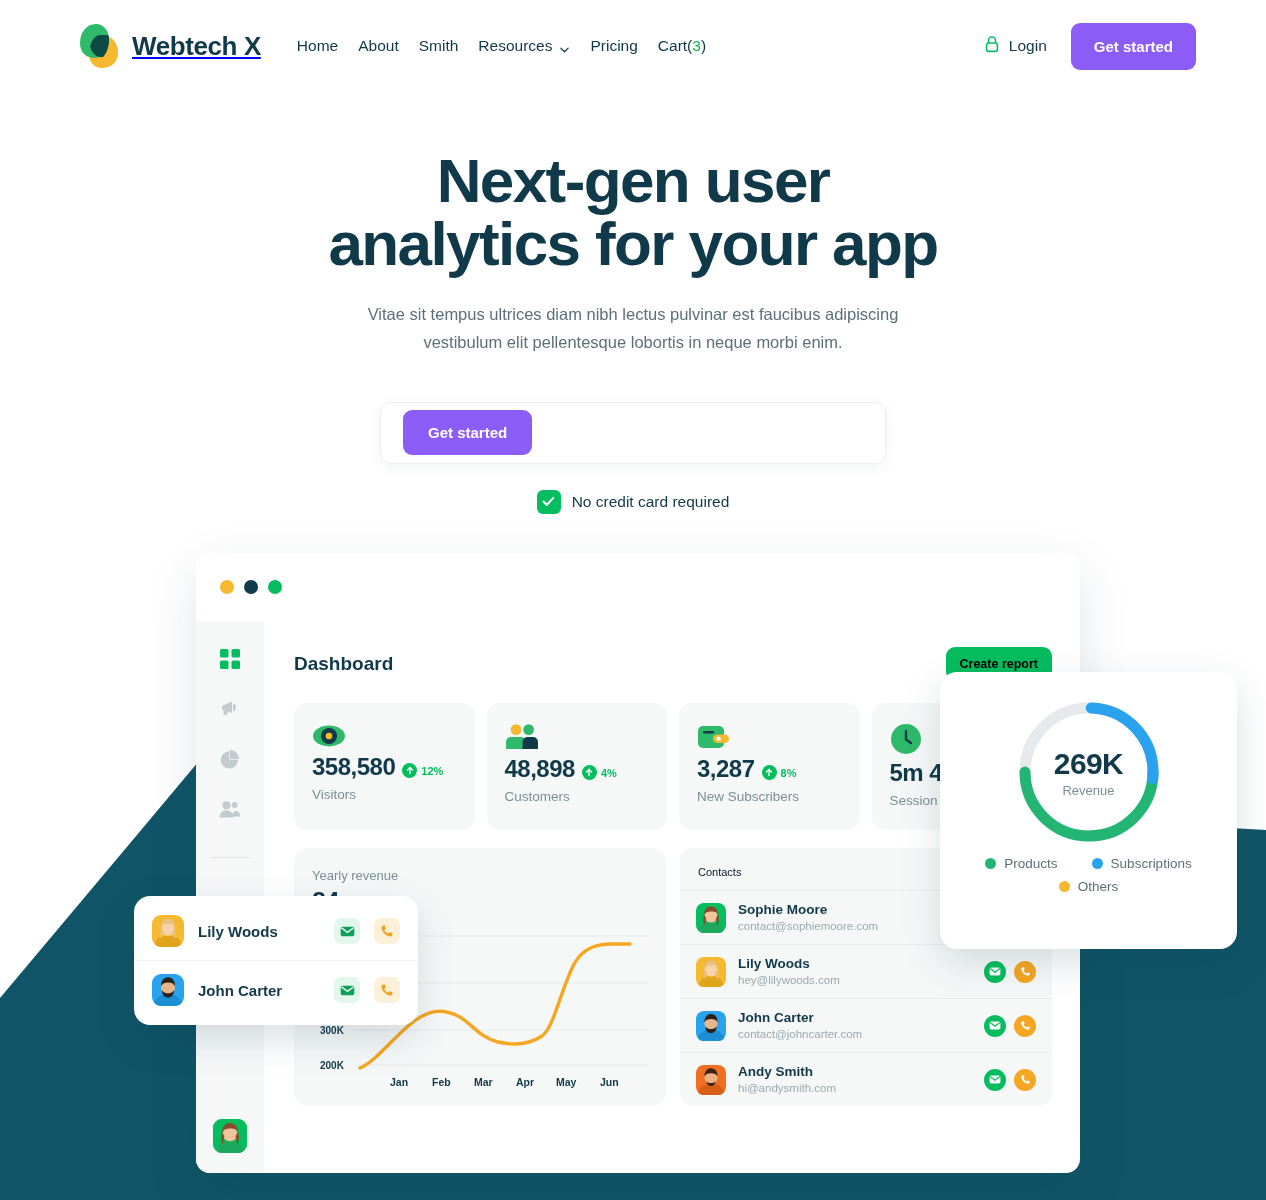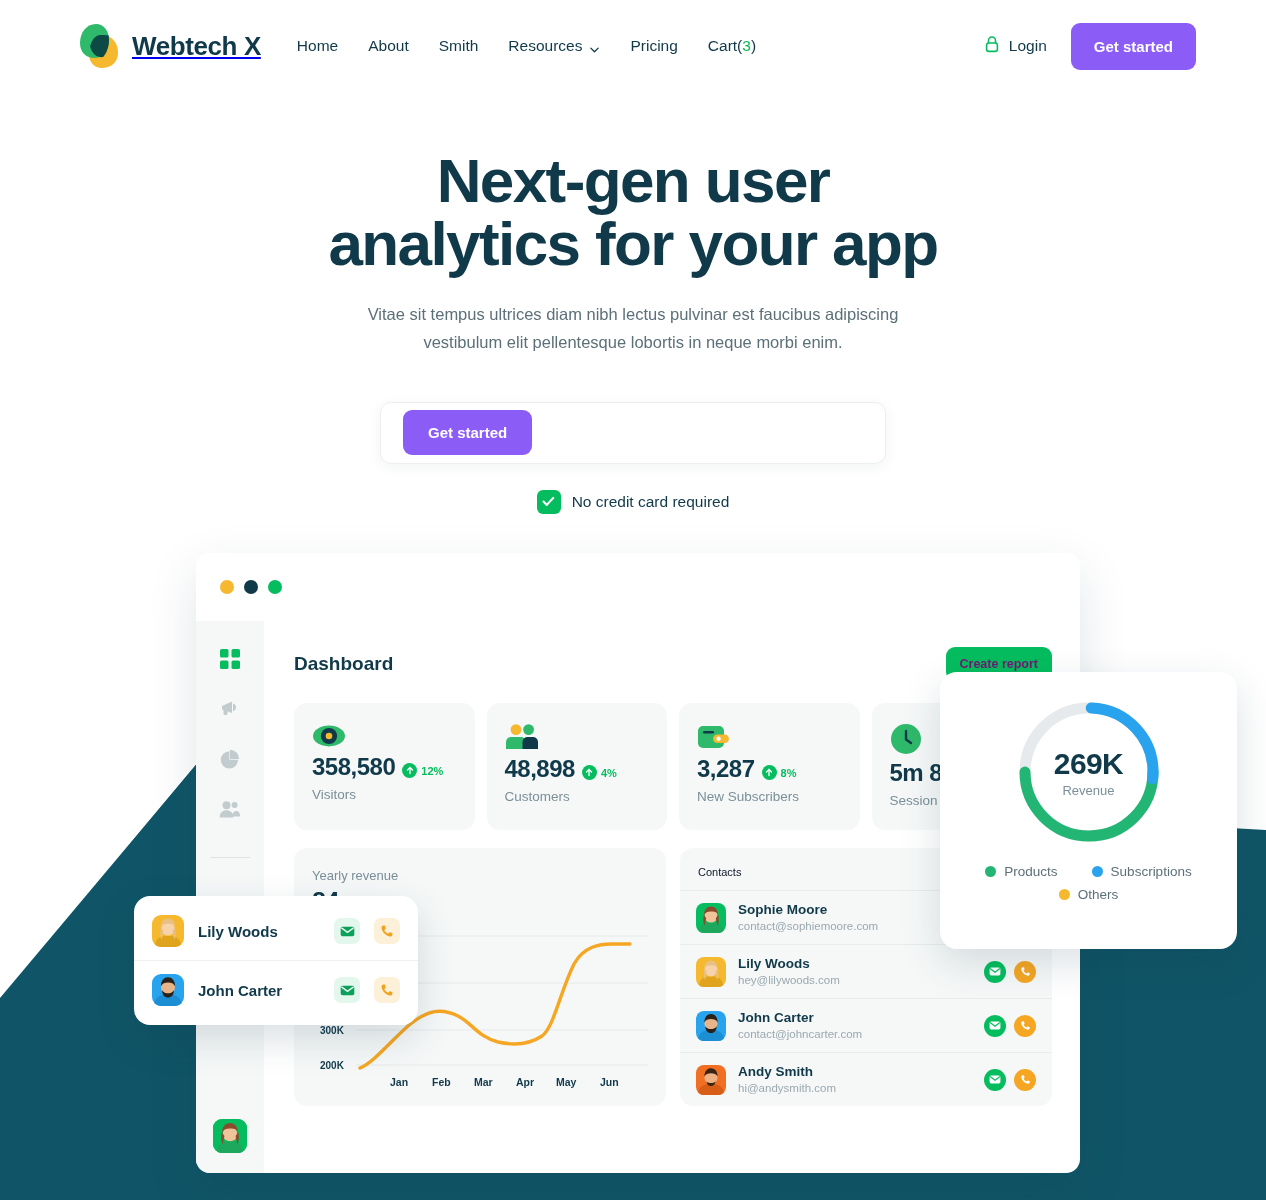--- a/index.html
+++ b/index.html
@@ -22,21 +22,21 @@
     height: 92px;
     display: flex; align-items: center;
     padding: 0 70px 0 78px;
   }
   .brand { display: flex; align-items: center; gap: 12px; }
   .brand-mark { width: 42px; height: 46px; position: relative; flex: none; }
   .brand-name {
     font-size: 26px; font-weight: 700; letter-spacing: -0.4px;
     color: #10394a;
   }
-  .nav-links { display: flex; align-items: center; gap: 30px; margin-left: 36px; }
+  .nav-links { display: flex; align-items: center; gap: 20px; margin-left: 36px; }
   .nav-link {
     font-size: 15.5px; color: #10394a; text-decoration: none;
     display: flex; align-items: center; gap: 7px; cursor: pointer;
     white-space: nowrap;
   }
   .chev { display: inline-block; width: 11px; height: 11px; }
   .cart-count { color: #0ab84f; }
   .nav-right { margin-left: auto; display: flex; align-items: center; gap: 24px; }
   .login {
     display: flex; align-items: center; gap: 9px;
@@ -98,21 +98,21 @@
   .side-div { width: 40px; height: 1px; background: #dfe5e6; margin: 10px 0; }
   .side-avatar {
     margin-top: auto; margin-bottom: 20px; width: 34px; height: 34px;
     border-radius: 9px; overflow: hidden; position: relative; background: #05bd5e;
   }
 
   .content { flex: 1; padding: 26px 28px 0 30px; min-width: 0; position: relative; }
   .content-head { display: flex; align-items: center; }
   .dash-title { font-size: 19px; font-weight: 700; color: #10394a; }
   .create-report {
-    margin-left: auto; background: #05bd5e; color: #701a75; border: none;
+    margin-left: auto; background: #05bd5e; color: #000000; border: none;
     border-radius: 9px; font-family: inherit; font-size: 12.5px; font-weight: 700;
     padding: 10px 14px; cursor: pointer; white-space: nowrap;
   }
 
   .stats { display: flex; gap: 12px; margin-top: 22px; }
   .stat {
     flex: 1; min-width: 0; background: #f6f8f8; border-radius: 13px;
     padding: 20px 18px 22px;
   }
   .stat-ico { width: 34px; height: 34px; margin-bottom: 16px; }
@@ -169,21 +169,21 @@
     display: flex; flex-direction: column; align-items: center;
     padding-top: 24px;
   }
   .donut { position: relative; width: 152px; height: 152px; }
   .donut-center {
     position: absolute; inset: 0; display: flex; flex-direction: column;
     align-items: center; justify-content: center;
   }
   .donut-val { font-size: 30px; font-weight: 700; color: #10394a; letter-spacing: -.6px; }
   .donut-lbl { font-size: 13px; color: #7b8f98; margin-top: 2px; }
-  .legend { margin-top: 16px; display: flex; flex-wrap: wrap; justify-content: center; gap: 8px 34px; width: 230px; text-align: right; }
+  .legend { margin-top: 8px; display: flex; flex-wrap: wrap; justify-content: center; gap: 8px 34px; width: 230px; text-align: right; }
   .leg { display: flex; align-items: center; gap: 8px; font-size: 13.5px; color: #5c7078; }
   .leg-dot { width: 11px; height: 11px; border-radius: 50%; }
 
   .avatar-img { position: absolute; inset: 0; }
 </style>
 </head>
 <body>
 
 <div class="bg-wrap">
   <svg class="bg-svg" viewBox="0 0 1266 1200" preserveAspectRatio="none">
@@ -419,21 +419,21 @@
           </div>
 
           <div class="stat">
             <span class="stat-ico">
               <svg width="32" height="32" viewBox="0 0 32 32">
                   <circle cx="16" cy="16" r="15" fill="#2fb96a"></circle>
                   <path d="M16 8 V16.6 L21 20" fill="none" stroke="#10394a" stroke-width="2.4" stroke-linecap="round" stroke-linejoin="round"></path>
                 </svg>
             </span>
             <div class="stat-row">
-              <span class="stat-val">5m 8</span>
+              <span class="stat-val">5m 4</span>
             </div>
             <div class="stat-lbl">Session</div>
           </div>
         </div>
 
         <div class="lower">
 
           <section class="panel panel-rev">
             <div class="rev-lbl">Yearly revenue</div>
             <div class="rev-val">84</div>

